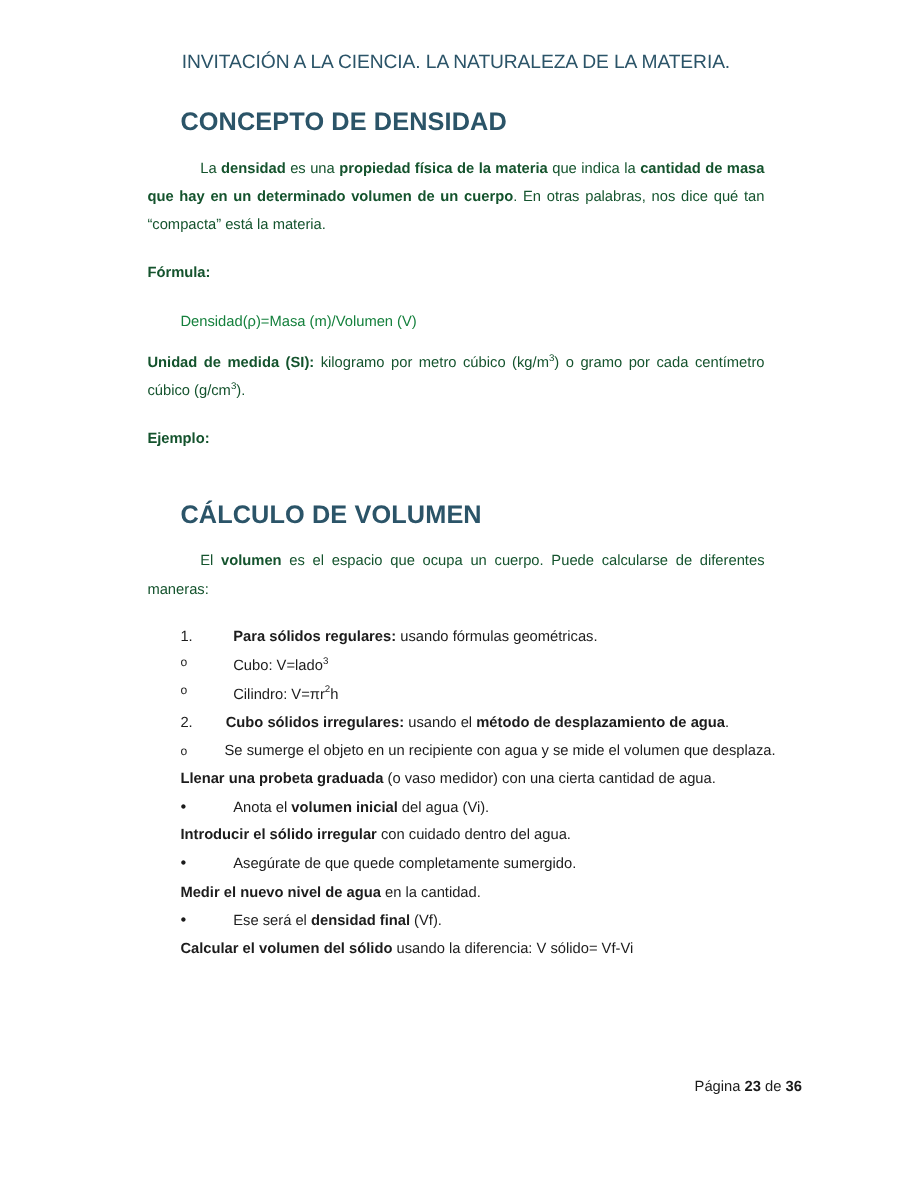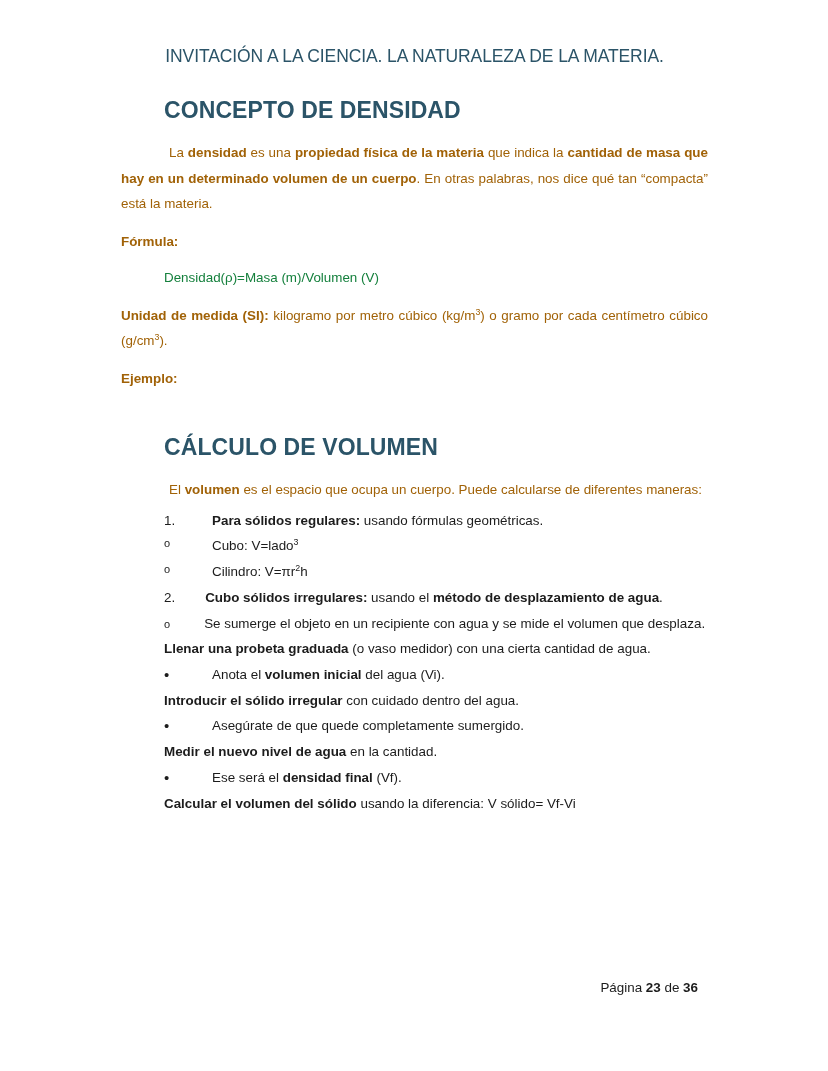--- a/index.html
+++ b/index.html
@@ -54,22 +54,22 @@
     padding-left: 48px;
   }
   .h1.first { margin-top: 30px; }
   .h1.second { margin-top: 42px; }
 
   
   p.body {
     font-size: 13.4px;
     line-height: 1.92;
     text-align: justify;
-    margin: 5px;
-    color: #a16207;
+    margin: 18px;
+    color: #14532d;
   }
   p.body.indent-first { text-indent: 48px; }
   p.gap-top { margin-top: 12px; }
   p.gap-top-lg { margin-top: 16px; }
 
   b, strong { font-weight: 700; }
 
   sup {
     font-size: 0.66em;
     vertical-align: super;
@@ -107,21 +107,21 @@
     text-align: left;
   }
   .marker.num   { left: 48px;  }
   .marker.circ  { left: 48px; font-size: 11px; }
   .marker.dot   { left: 48px; font-size: 15px; line-height: 1.72; }
   .hang-48 { text-indent: 48px; }
 
   
   .footer {
     position: absolute;
-    left: 101px;
+    left: 132px;
     width: 597px;
     top: 980px;
     text-align: right;
     font-size: 13.4px;
     color: #1c1c1c;
   }
 </style>
 </head>
 <body>
 

